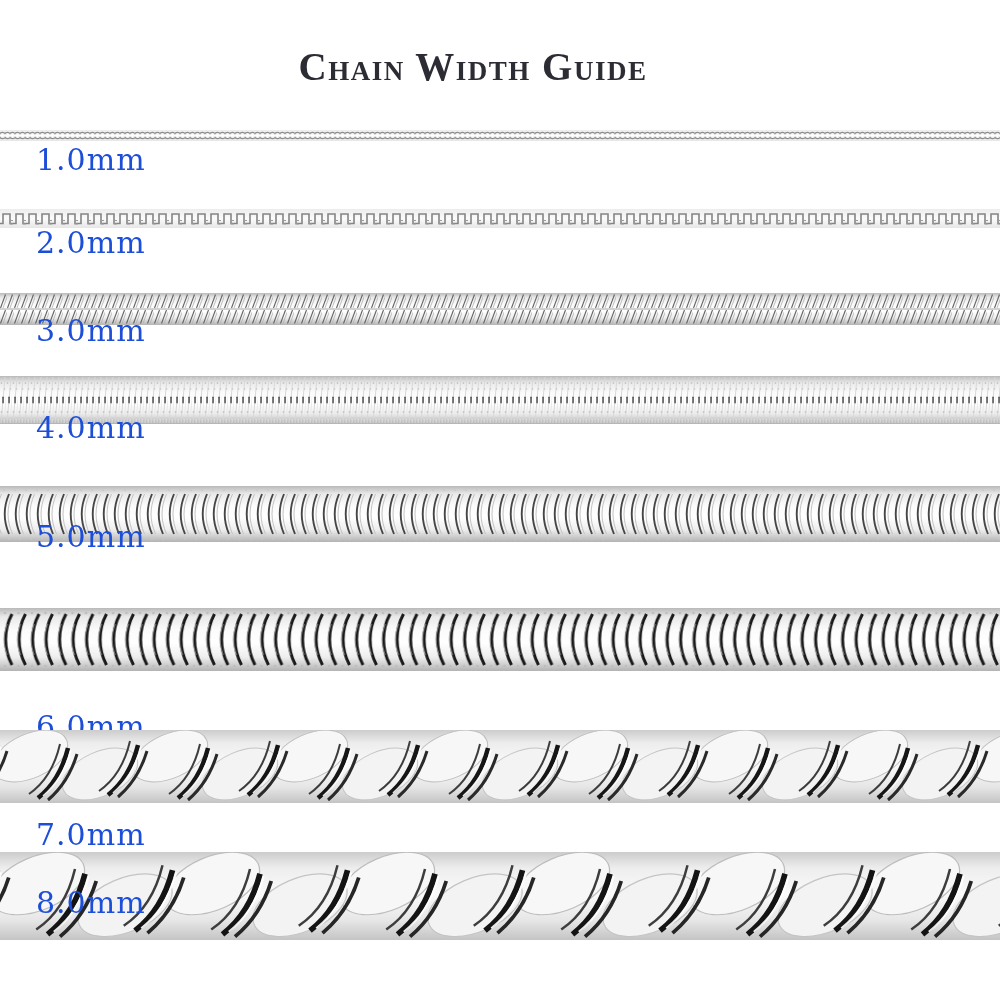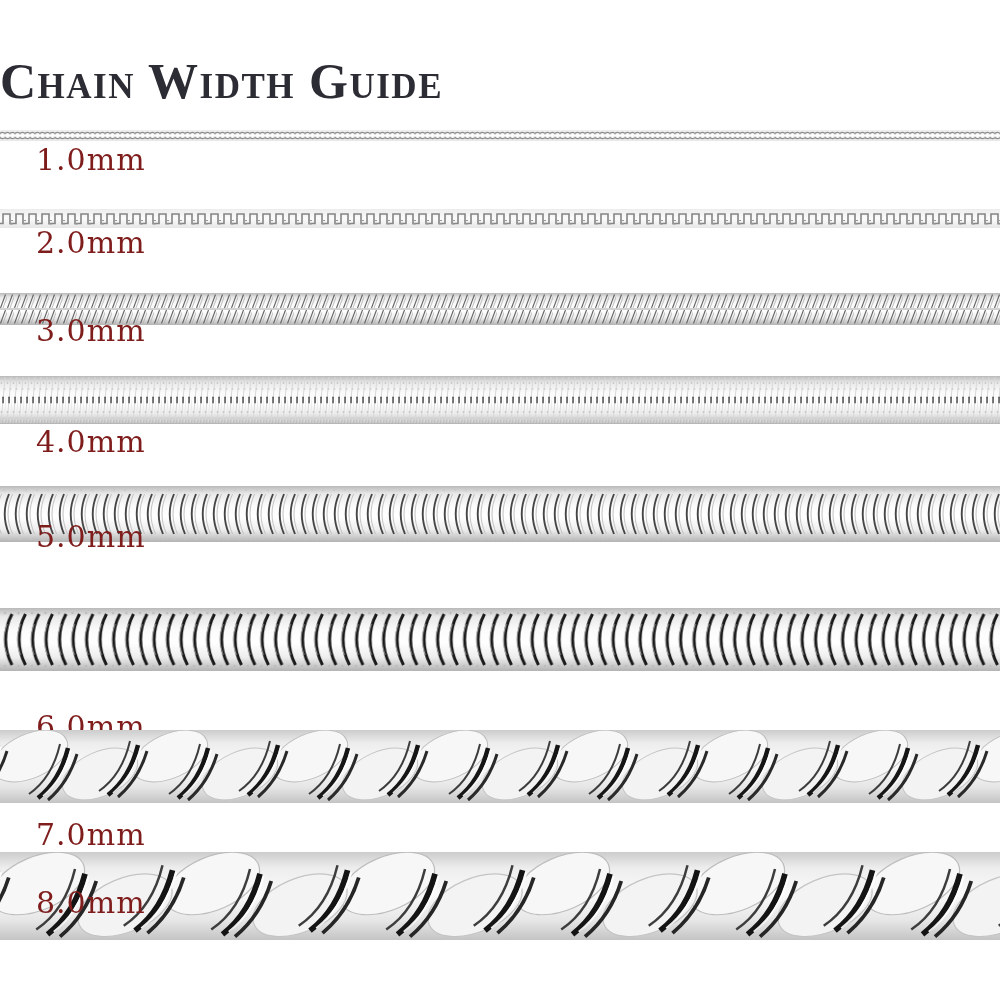--- a/index.html
+++ b/index.html
@@ -1,30 +1,30 @@
 <!DOCTYPE html>
 <html><head>
 <meta charset="utf-8">
 <style>
   html,body{margin:0;padding:0;}
   body{background:#ffffff;font-family:"Liberation Serif", serif;}
   .page{position:relative;width:1000px;height:1000px;background:#ffffff;overflow:hidden;}
   .title{
     position:absolute;top:18px;left:0;width:1000px;
-    text-align:left;padding-right:54px;box-sizing:border-box;
+    text-align:center;padding-right:54px;box-sizing:border-box;
     font-family:"Liberation Serif", serif;
     font-variant:small-caps;
-    font-size:50px;font-weight:600;letter-spacing:1.5px;
+    font-size:39px;font-weight:600;letter-spacing:1.5px;
     color:#2c2c34;
   }
   .chain{position:absolute;left:0;display:block;}
   .size-label{
     position:absolute;left:36px;
     font-family:"DejaVu Serif", serif;
-    font-size:30px;line-height:1;color:#7f1d1d;letter-spacing:1px;
+    font-size:30px;line-height:1;color:#1d4ed8;letter-spacing:1px;
   }
   .defs{position:absolute;width:0;height:0;}
 </style>
 </head>
 <body>
 
 <div class="page">
 
   <svg class="defs" aria-hidden="true">
     <defs>
@@ -170,21 +170,21 @@
       <rect width="1000" height="32" fill="url(#p3)"></rect>
     </svg>
     <div class="size-label" style="top:316px">3.0mm</div>
   </div>
 
   <div>
     <svg class="chain" style="top:376px" width="1000" height="48">
       <rect width="1000" height="48" fill="url(#gradSnake)"></rect>
       <rect width="1000" height="48" fill="url(#p4)"></rect>
     </svg>
-    <div class="size-label" style="top:427px">4.0mm</div>
+    <div class="size-label" style="top:413px">4.0mm</div>
   </div>
 
   <div>
     <svg class="chain" style="top:486px" width="1000" height="56">
       <rect width="1000" height="56" fill="url(#gradSnake)"></rect>
       <rect width="1000" height="56" fill="url(#p5)"></rect>
     </svg>
     <div class="size-label" style="top:522px">5.0mm</div>
   </div>
 

